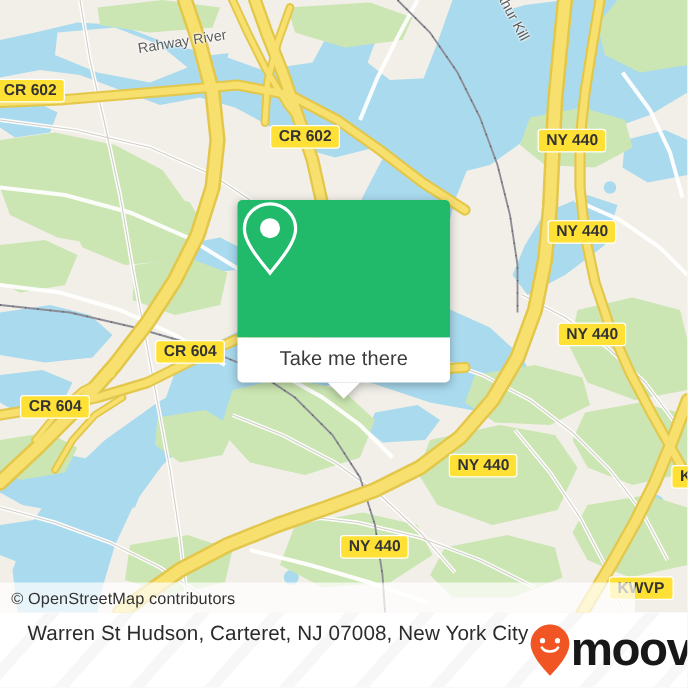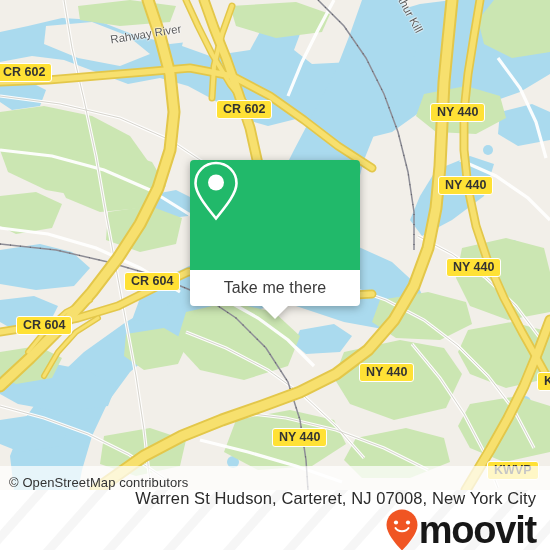--- a/index.html
+++ b/index.html
@@ -15,23 +15,23 @@
   
   #map{
     position:absolute;left:0;top:0;width:550px;height:490px;
     background:#f2efe9;
     overflow:hidden;
   }
   #map svg{position:absolute;left:0;top:0;}
 
   
   #attribution{
-    position:absolute;left:0;bottom:0;width:550px;height:24px;
+    position:absolute;left:0;bottom:0;width:508px;height:24px;
     background:rgba(255,255,255,0.72);
-    display:flex;align-items:flex-end;
+    display:flex;align-items:center;
     box-sizing:border-box;padding-left:9px;
   }
   #attribution .txt{
     font-size:13px;color:#333333;letter-spacing:.1px;white-space:nowrap;
   }
 
   
   #popup{
     position:absolute;left:190px;top:126px;width:170px;
     filter:drop-shadow(0 2px 4px rgba(0,0,0,0.30));
@@ -73,21 +73,21 @@
   }
   #caption .brand .wordmark{
     font-size:38px;font-weight:bold;color:#171717;
     letter-spacing:-1.2px;line-height:1;
   }
   
   #caption .wm{
     position:absolute;left:0;top:0;width:550px;height:60px;
     opacity:.55;pointer-events:none;
   }
-  #caption .inner{position:relative;display:flex;align-items:flex-end;width:100%;flex-direction:column;}
+  #caption .inner{position:relative;display:flex;align-items:flex-start;width:100%;}
 
   
   .shield{
     position:absolute;
     background:#ffe135;
     border:1.6px solid #ffffff;
     border-radius:3px;
     color:#333333;
     font-size:12.5px;font-weight:bold;
     padding:1px 6px 2px 6px;

